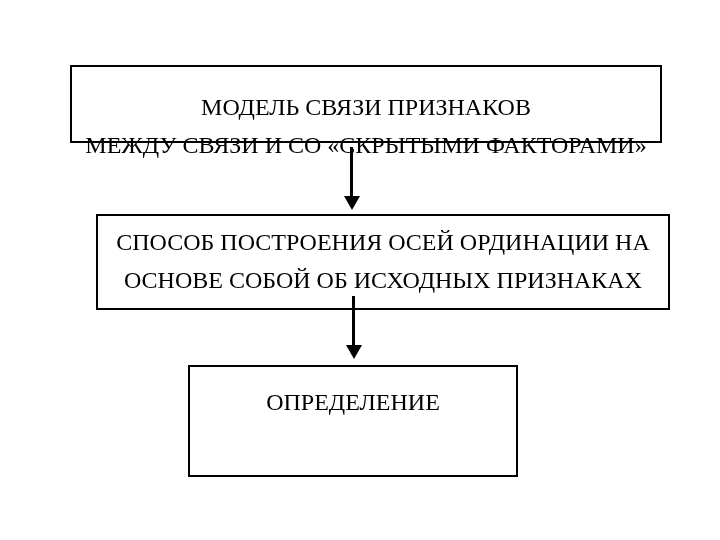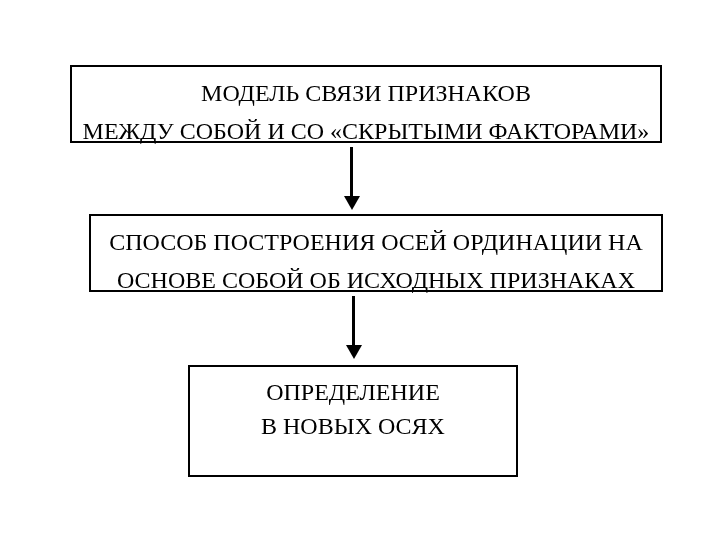--- a/index.html
+++ b/index.html
@@ -27,37 +27,37 @@
   }
   .flow-box .line {
     display: block;
     white-space: nowrap;
   }
   #box-1 {
     left: 70px;
     top: 65px;
     width: 592px;
     height: 78px;
-    padding-top: 7px;
+    padding-top: 21px;
     line-height: 38px;
   }
   #box-2 {
-    left: 89px;
+    left: 96px;
     top: 214px;
     width: 574px;
-    height: 78px;
+    height: 96px;
     padding-top: 7px;
     line-height: 38px;
   }
   #box-3 {
     left: 188px;
     top: 365px;
     width: 330px;
     height: 112px;
-    padding-top: 8px;
+    padding-top: 18px;
     line-height: 34px;
   }
   .arrow-shaft {
     position: absolute;
     width: 3px;
     background: #000000;
   }
   .arrow-head {
     position: absolute;
     width: 0;
@@ -71,36 +71,35 @@
   #arrow-2-shaft { left: 352px; top: 296px; height: 50px; }
   #arrow-2-head  { left: 346px; top: 345px; }
 </style>
 </head>
 <body>
 
 <div id="slide">
 
   <div id="box-1" class="flow-box">
     <span class="line">МОДЕЛЬ СВЯЗИ ПРИЗНАКОВ</span>
-    <span class="line">МЕЖДУ СОБОЙ И СО «СКРЫТЫМИ ФАКТОРАМИ»</span>
+    <span class="line">МЕЖДУ СВЯЗИ И СО «СКРЫТЫМИ ФАКТОРАМИ»</span>
   </div>
 
   <div>
     <div id="arrow-1-shaft" class="arrow-shaft"></div>
     <div id="arrow-1-head" class="arrow-head"></div>
   </div>
 
   <div id="box-2" class="flow-box">
     <span class="line">СПОСОБ ПОСТРОЕНИЯ ОСЕЙ ОРДИНАЦИИ НА</span>
     <span class="line">ОСНОВЕ СОБОЙ ОБ ИСХОДНЫХ ПРИЗНАКАХ</span>
   </div>
 
   <div>
     <div id="arrow-2-shaft" class="arrow-shaft"></div>
     <div id="arrow-2-head" class="arrow-head"></div>
   </div>
 
   <div id="box-3" class="flow-box">
     <span class="line">ОПРЕДЕЛЕНИЕ</span>
-    <span class="line">В НОВЫХ ОСЯХ</span>
   </div>
 
 </div>
 
 </body></html>

